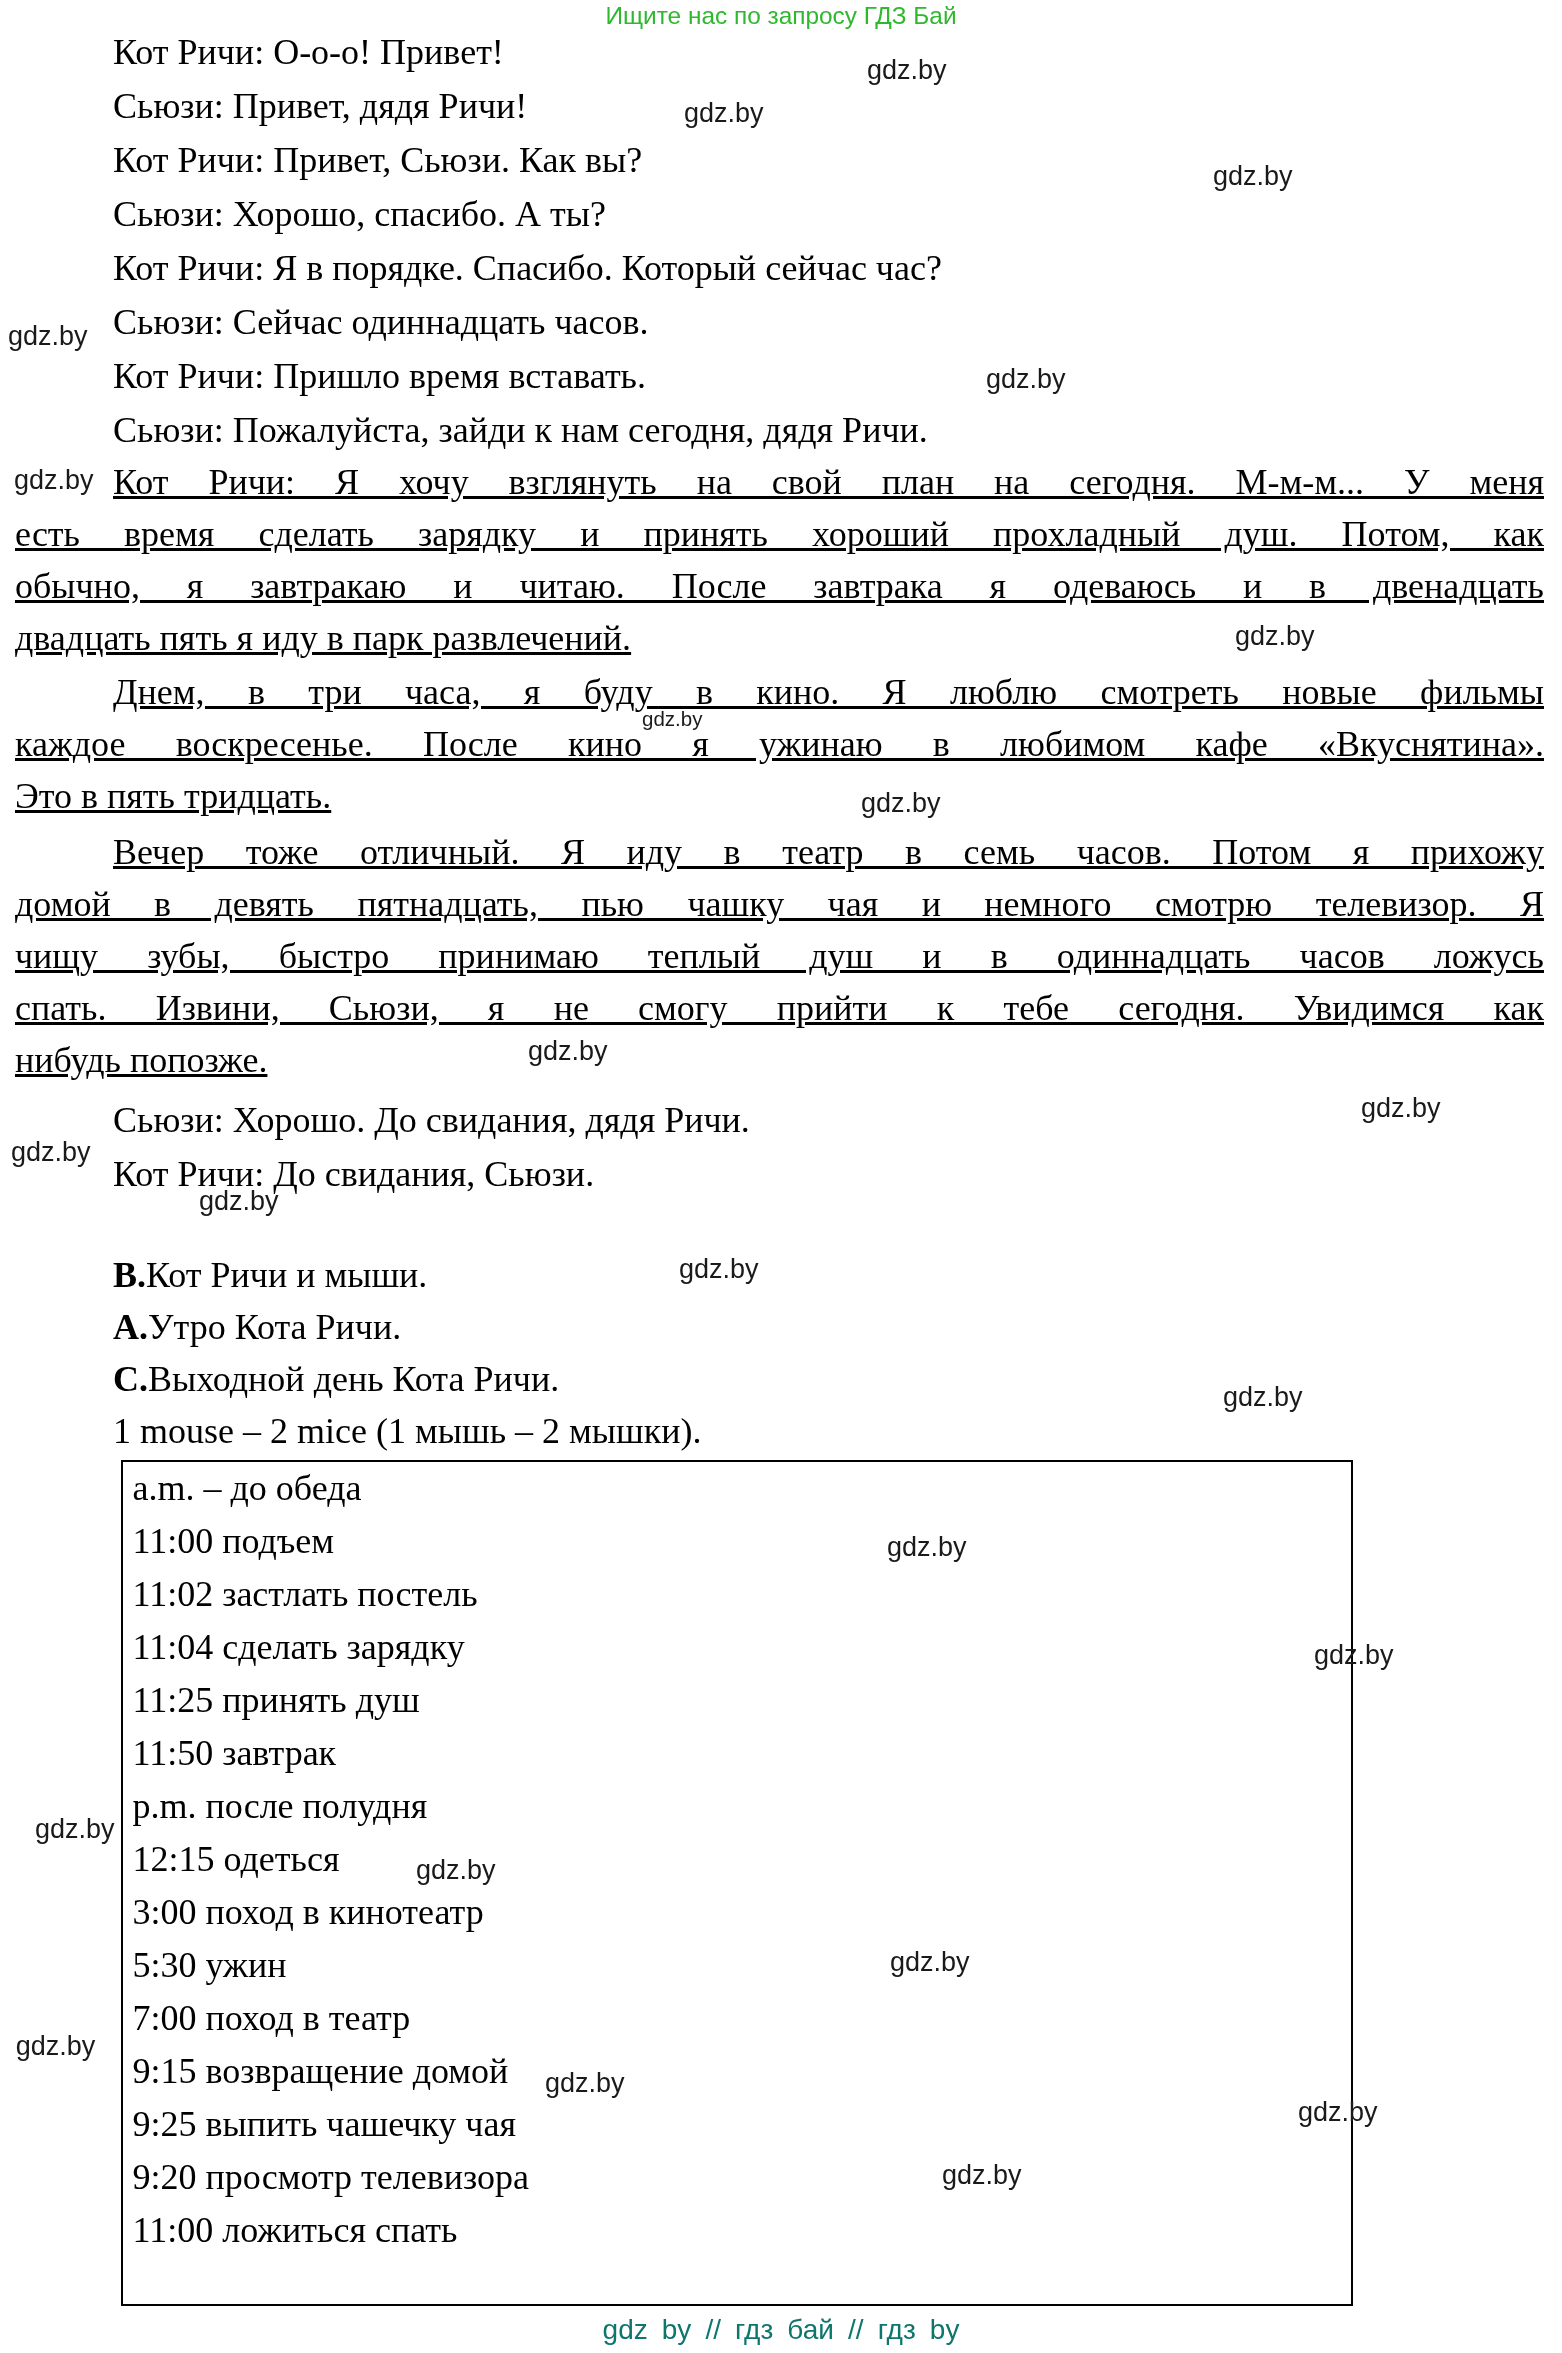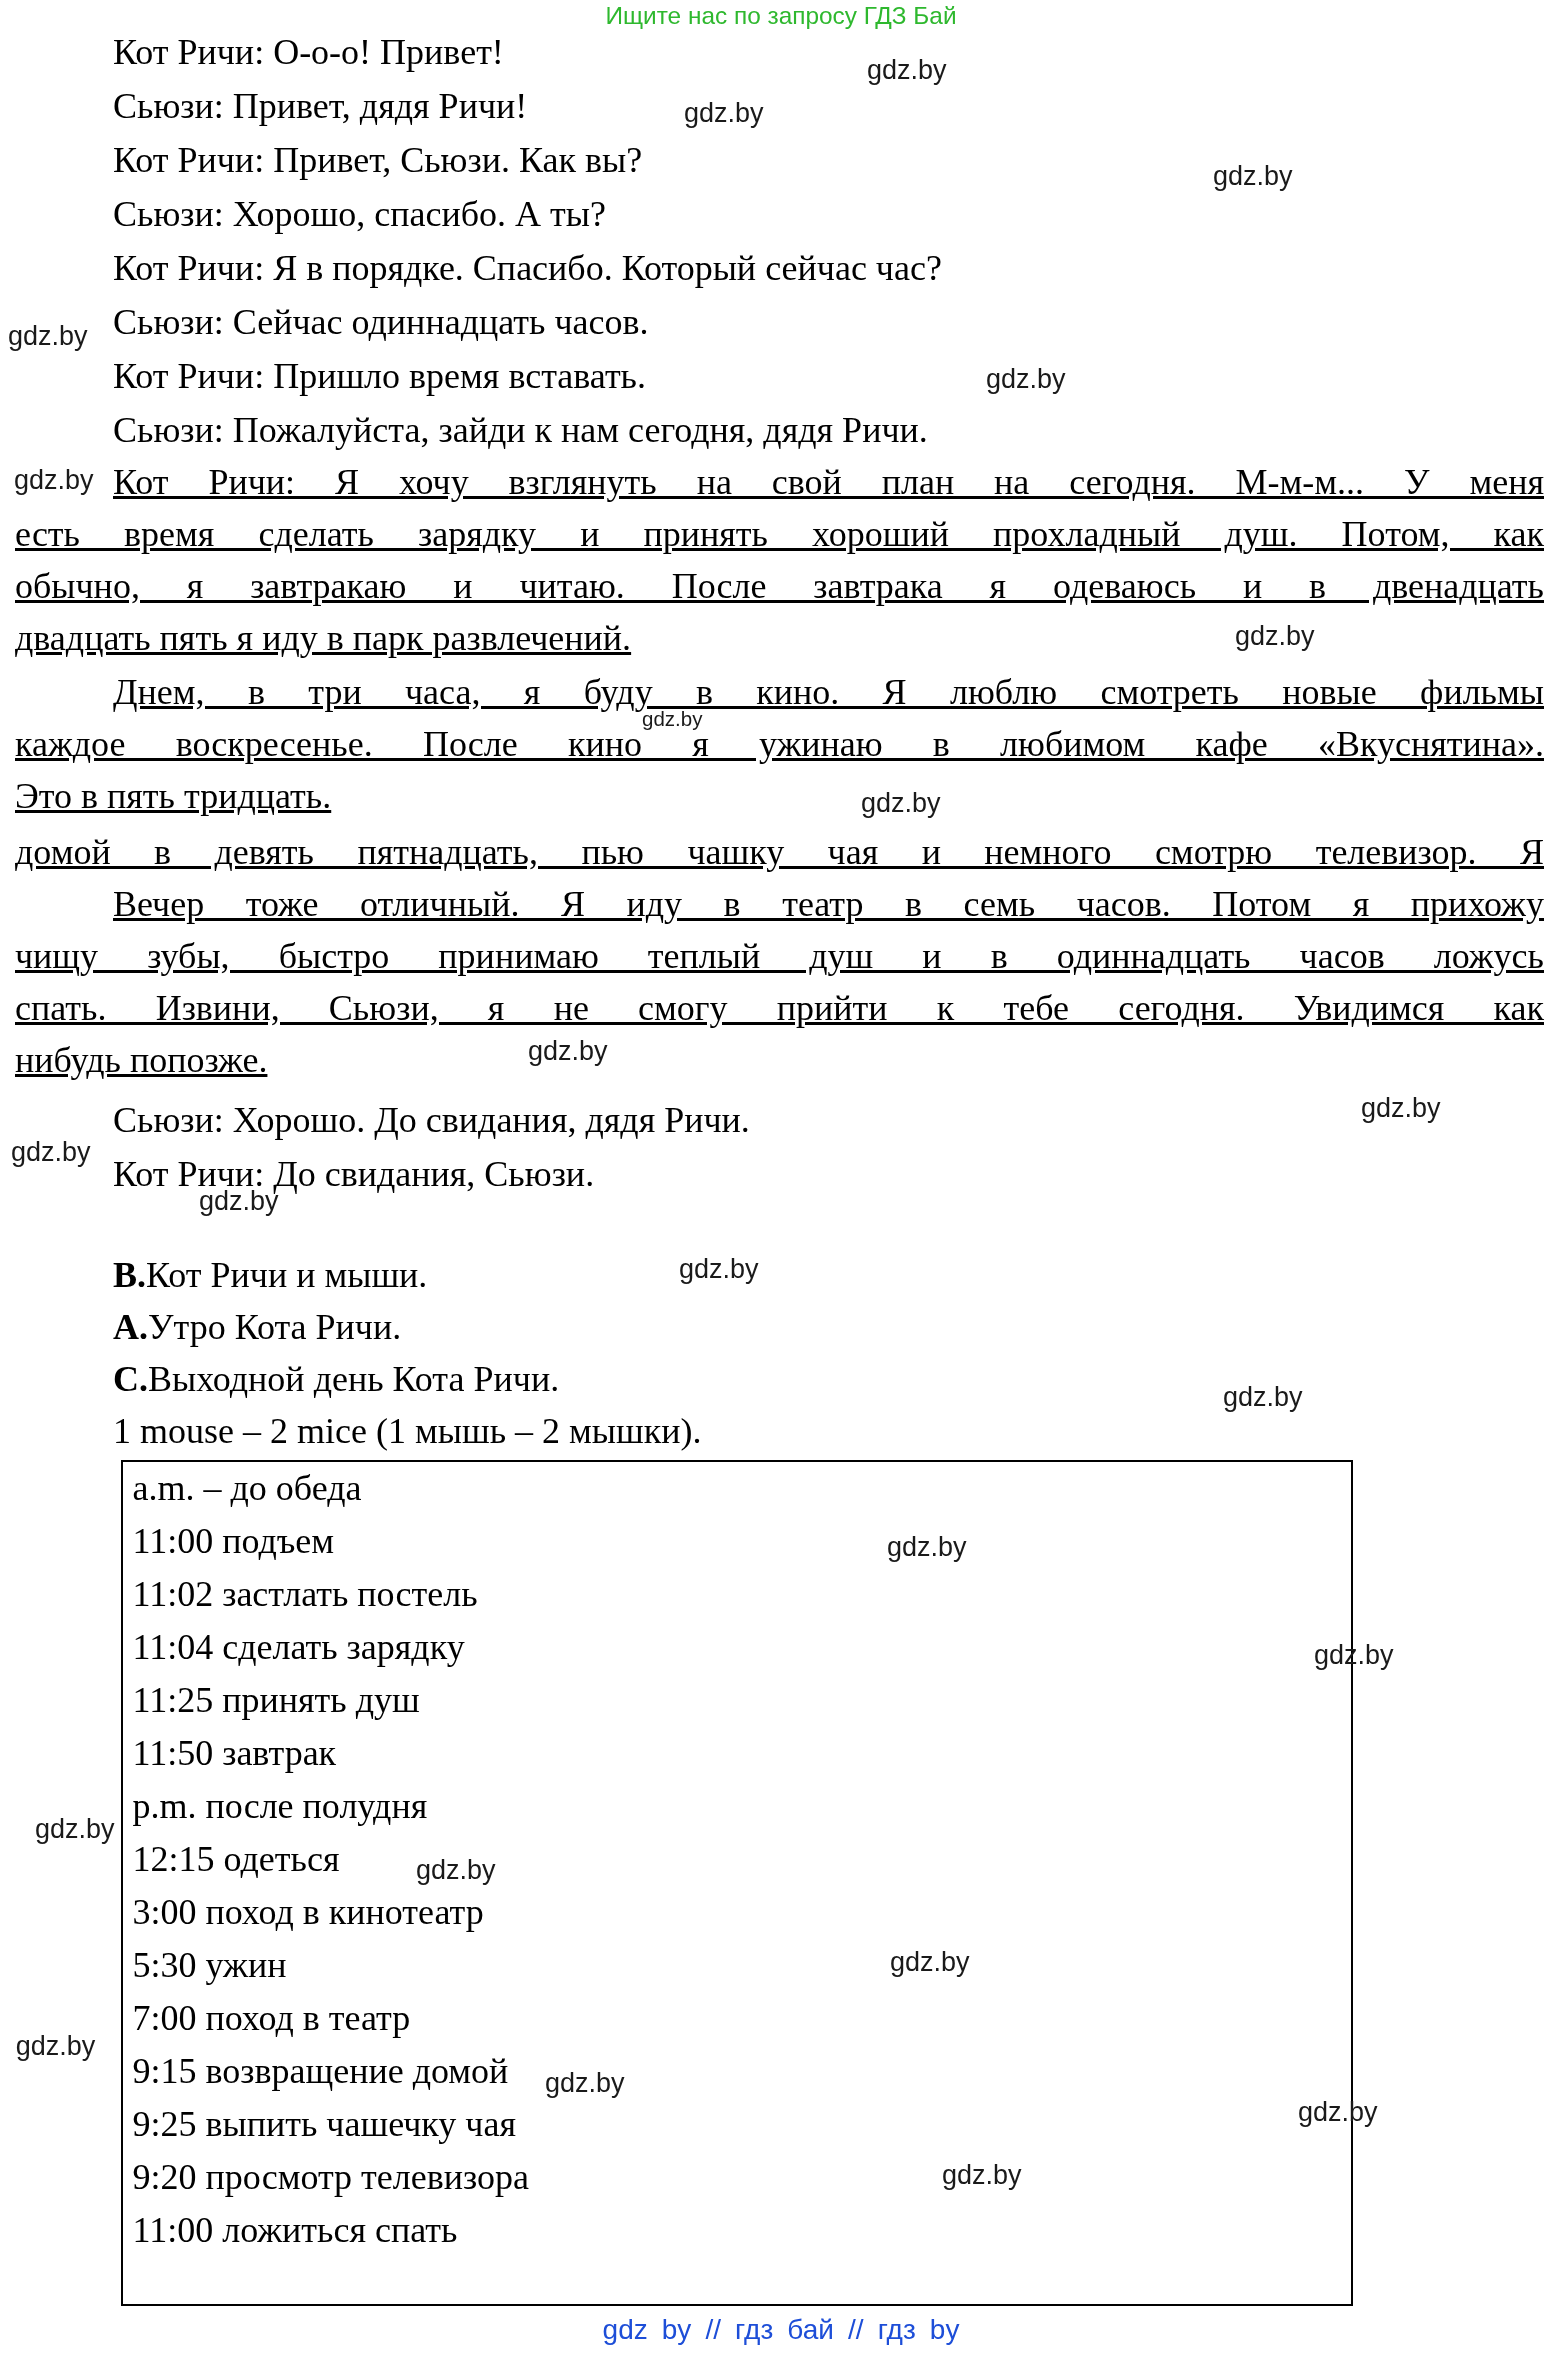--- a/index.html
+++ b/index.html
@@ -3,21 +3,21 @@
 <meta charset="utf-8">
 <style>
   html,body{margin:0;padding:0;background:#ffffff;}
   #page{position:relative;width:1562px;height:2354px;background:#ffffff;overflow:hidden;
         font-family:"Liberation Serif","DejaVu Serif",serif;color:#000;}
   .promo{position:absolute;top:1.6px;left:0;width:1562px;text-align:center;
          font-family:"Liberation Sans","DejaVu Sans",sans-serif;
          font-size:24.4px;font-weight:500;color:#2eb82e;}
   .footer{position:absolute;top:2314px;left:0;width:1562px;text-align:center;
           font-family:"Liberation Sans","DejaVu Sans",sans-serif;
-          font-size:28px;color:#1d4ed8;word-spacing:6.3px;}
+          font-size:28px;color:#0f766e;word-spacing:6.3px;}
   .wm{position:absolute;font-family:"Liberation Sans","DejaVu Sans",sans-serif;
       font-size:27px;color:#1a1a1a;white-space:nowrap;}
   .wm.small{font-size:20.5px;}
   .block{position:absolute;left:15px;width:1529px;}
   .sline{line-height:54px;white-space:nowrap;font-size:36px;}
   .pline{line-height:52px;font-size:36px;text-align:justify;text-align-last:justify;text-decoration:underline;}
   .pline.first{text-indent:98px;}
   .pline.last{text-align-last:left;}
   .oline{line-height:52px;white-space:nowrap;font-size:36px;}
   .oline b{font-weight:bold;}
@@ -56,22 +56,22 @@
     <div class="pline last">двадцать пять я иду в парк развлечений.</div>
   </div>
 
   <div id="para2" class="block">
     <div class="pline first">Днем, в три часа, я буду в кино. Я люблю смотреть новые фильмы</div>
     <div class="pline">каждое воскресенье. После кино я ужинаю в любимом кафе «Вкуснятина».</div>
     <div class="pline last">Это в пять тридцать.</div>
   </div>
 
   <div id="para3" class="block">
+    <div class="pline first">Вечер тоже отличный. Я иду в театр в семь часов. Потом я прихожу</div>
     <div class="pline">домой в девять пятнадцать, пью чашку чая и немного смотрю телевизор. Я</div>
-    <div class="pline first">Вечер тоже отличный. Я иду в театр в семь часов. Потом я прихожу</div>
     <div class="pline">чищу зубы, быстро принимаю теплый душ и в одиннадцать часов ложусь</div>
     <div class="pline">спать. Извини, Сьюзи, я не смогу прийти к тебе сегодня. Увидимся как</div>
     <div class="pline last">нибудь попозже.</div>
   </div>
 
   <div id="closing" class="block">
     <div class="sline">Сьюзи: Хорошо. До свидания, дядя Ричи.</div>
     <div class="sline">Кот Ричи: До свидания, Сьюзи.</div>
   </div>
 

